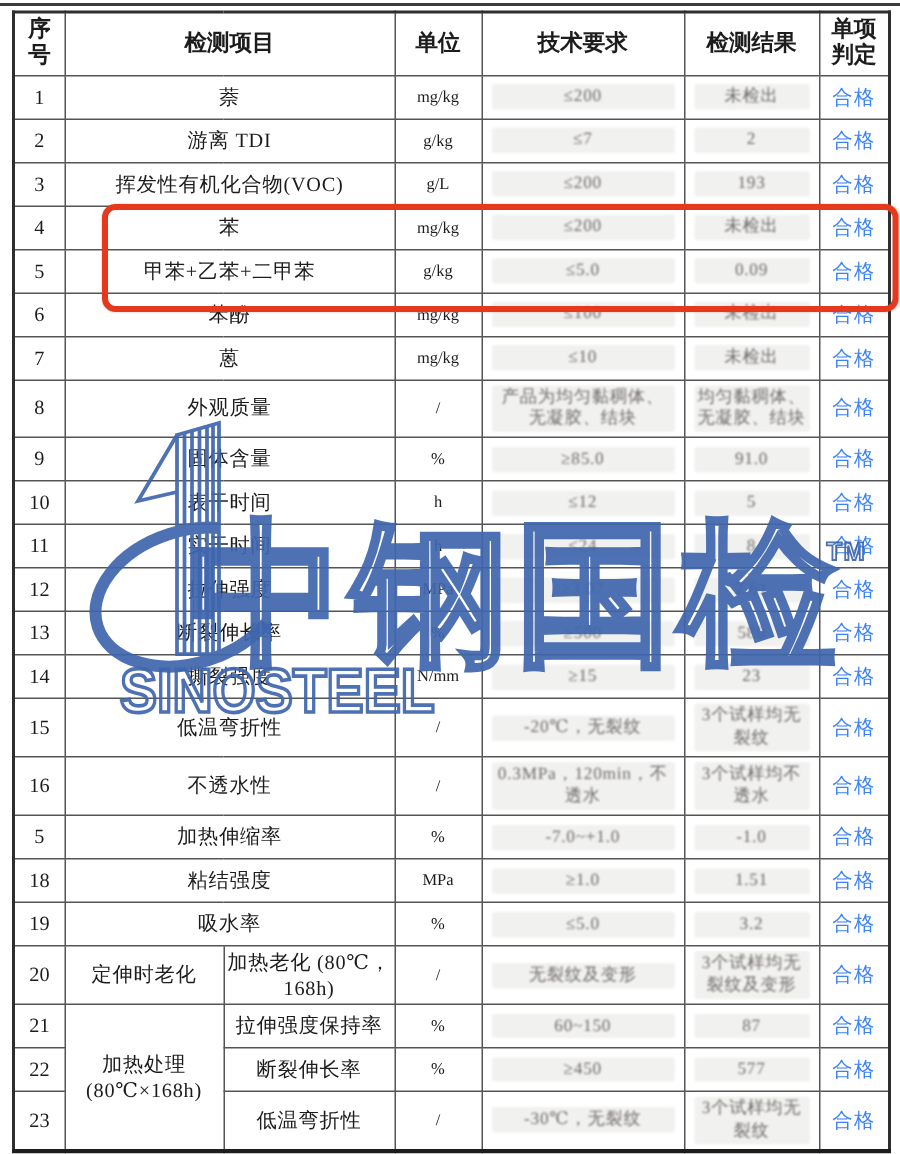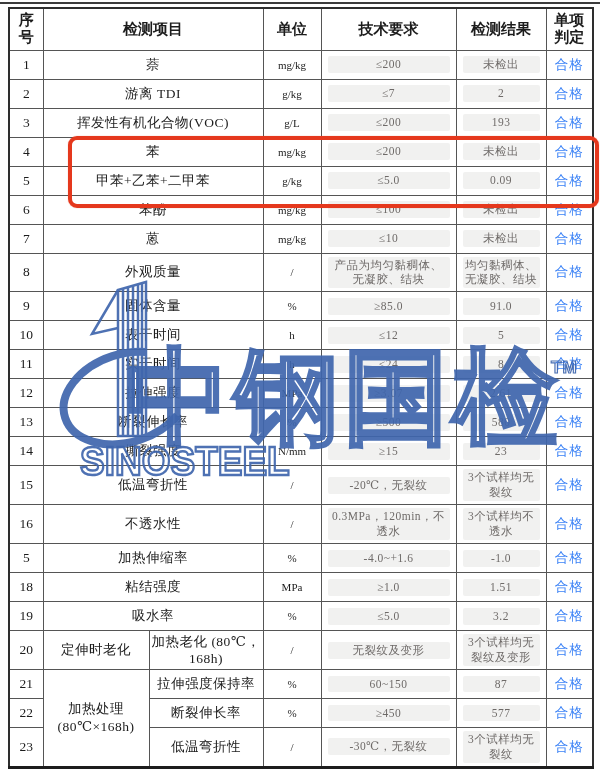--- a/index.html
+++ b/index.html
@@ -276,21 +276,21 @@
           <td class="c-res">
             <span class="val">3个试样均不透水</span>
           </td>
           <td class="c-verdict"><span>合格</span></td>
         </tr>
         <tr>
           <td class="c-no"><span>5</span></td>
           <td class="c-item" colspan="2"><span>加热伸缩率</span></td>
           <td class="c-unit"><span>%</span></td>
           <td class="c-req">
-            <span class="val">-4.0~+1.6</span>
+            <span class="val">-7.0~+1.0</span>
           </td>
           <td class="c-res">
             <span class="val">-1.0</span>
           </td>
           <td class="c-verdict"><span>合格</span></td>
         </tr>
         <tr>
           <td class="c-no"><span>18</span></td>
           <td class="c-item" colspan="2"><span>粘结强度</span></td>
           <td class="c-unit"><span>MPa</span></td>

